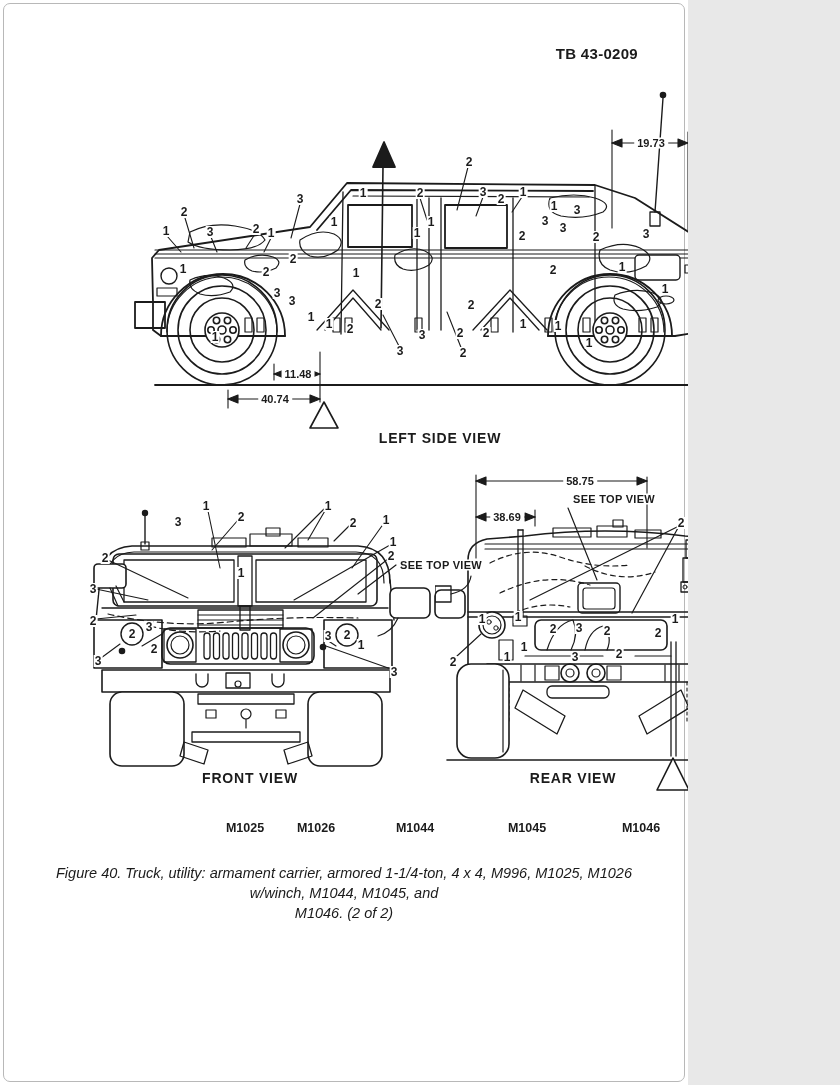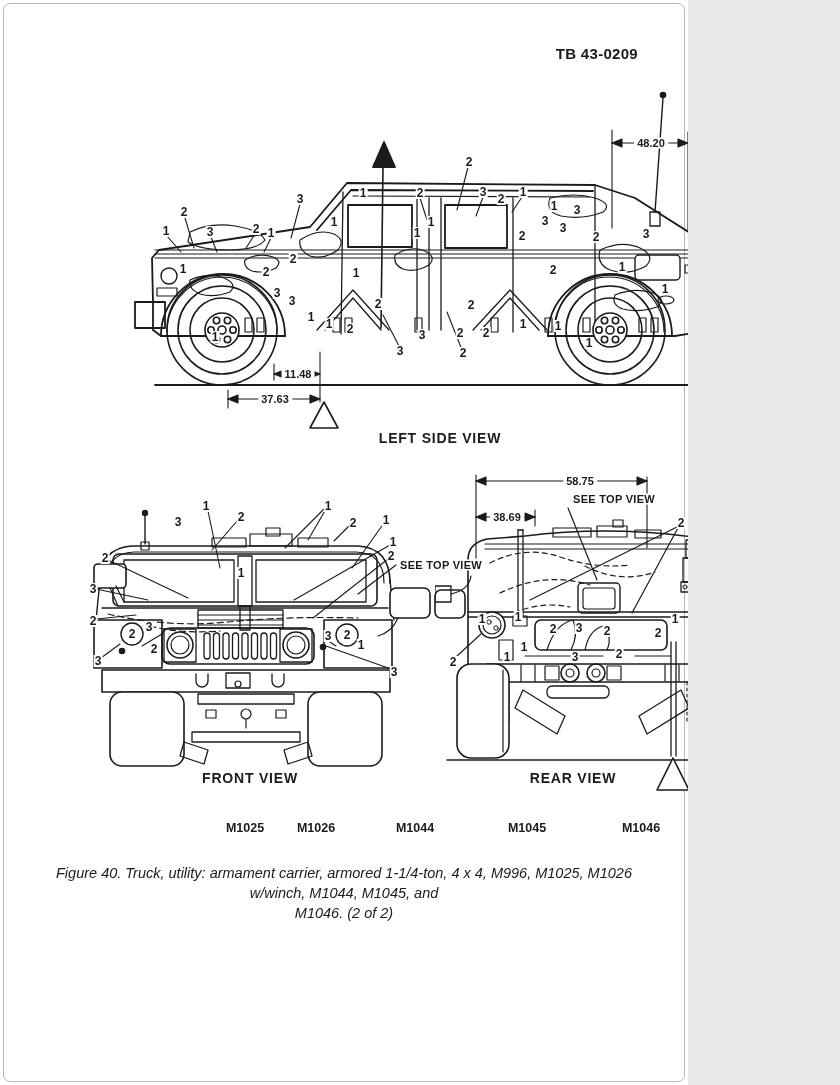--- a/index.html
+++ b/index.html
@@ -447,23 +447,23 @@
       <span class="callout" style="left: 350px; top: 329px;">2</span>
       <span class="callout" style="left: 378px; top: 304px;">2</span>
       <span class="callout" style="left: 422px; top: 335px;">3</span>
       <span class="callout" style="left: 471px; top: 305px;">2</span>
       <span class="callout" style="left: 460px; top: 333px;">2</span>
       <span class="callout" style="left: 486px; top: 333px;">2</span>
       <span class="callout" style="left: 523px; top: 324px;">1</span>
       <span class="callout" style="left: 558px; top: 326px;">1</span>
       <span class="callout" style="left: 400px; top: 351px;">3</span>
       <span class="callout" style="left: 463px; top: 353px;">2</span>
-      <span class="dim" style="left: 651px; top: 143px;">48.20</span>
+      <span class="dim" style="left: 651px; top: 143px;">19.73</span>
       <span class="dim" style="left: 298px; top: 374px;">11.48</span>
-      <span class="dim" style="left: 275px; top: 399px;">37.63</span>
+      <span class="dim" style="left: 275px; top: 399px;">40.74</span>
       <span class="vtitle" style="left: 440px; top: 438px;">LEFT SIDE VIEW</span>
       <span class="callout" style="left: 206px; top: 506px;">1</span>
       <span class="callout" style="left: 241px; top: 517px;">2</span>
       <span class="callout" style="left: 178px; top: 522px;">3</span>
       <span class="callout" style="left: 328px; top: 506px;">1</span>
       <span class="callout" style="left: 353px; top: 523px;">2</span>
       <span class="callout" style="left: 386px; top: 520px;">1</span>
       <span class="callout" style="left: 393px; top: 542px;">1</span>
       <span class="callout" style="left: 391px; top: 556px;">2</span>
       <span class="callout" style="left: 105px; top: 558px;">2</span>

